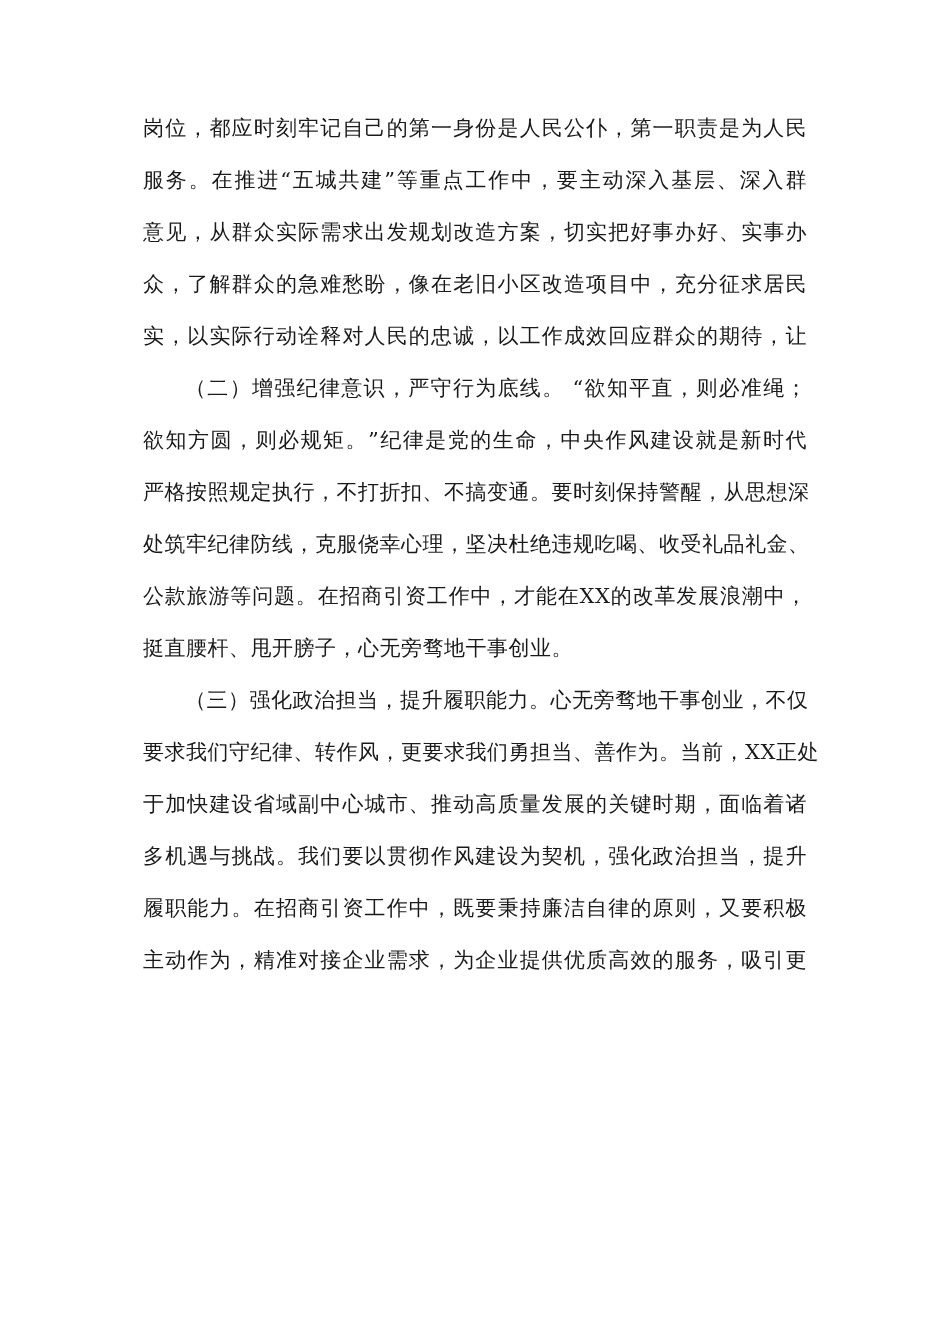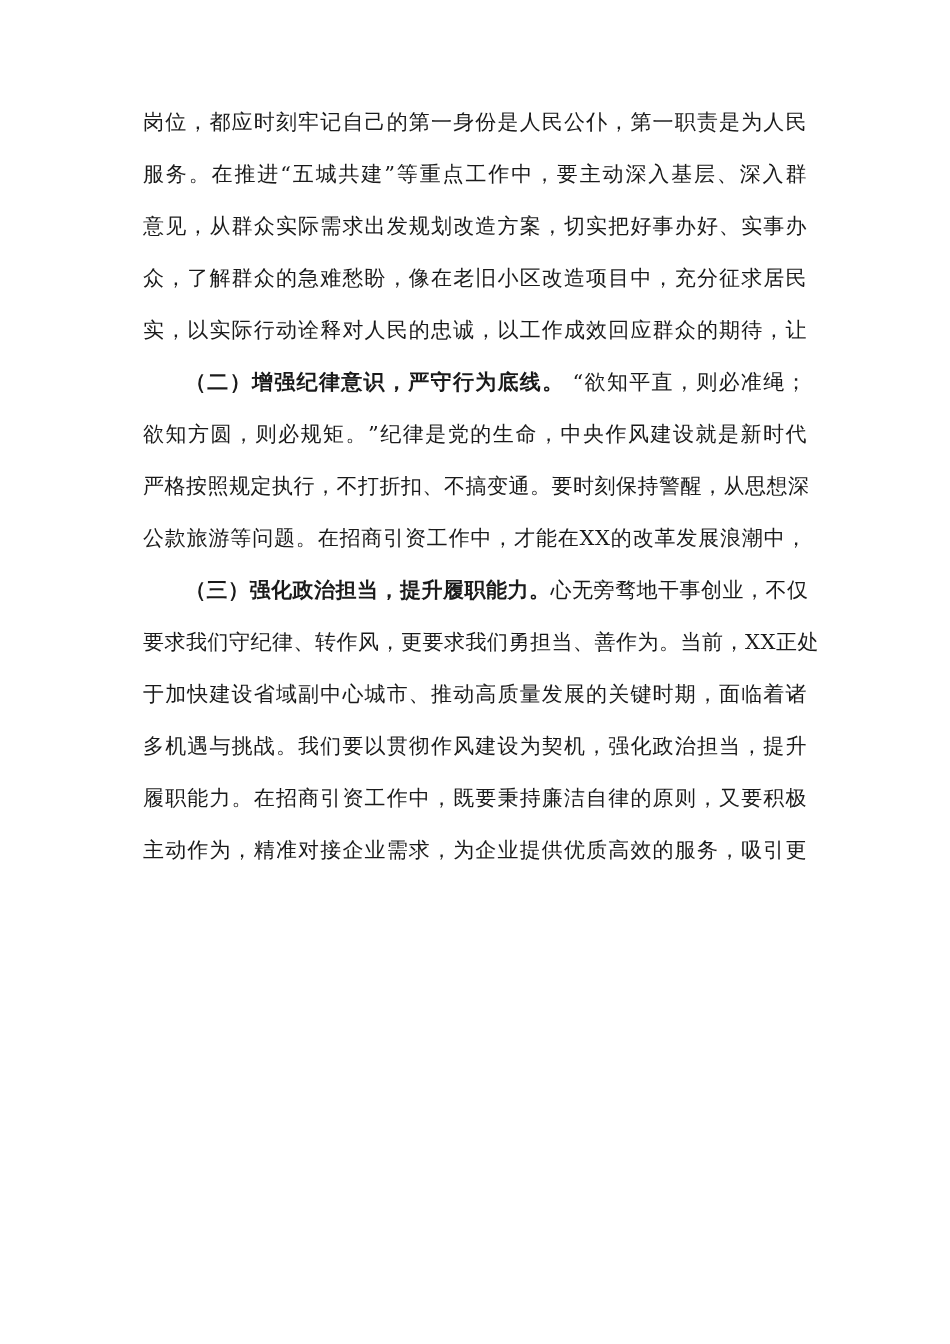--- a/index.html
+++ b/index.html
@@ -1,49 +1,51 @@
 <!DOCTYPE html>
 <html><head>
 <meta charset="utf-8">
 <style>
   html, body { margin: 0; padding: 0; background: #ffffff; }
   body { width: 950px; height: 1344px; position: relative; overflow: hidden; }
   .page {
     position: absolute;
     left: 143px;
-    top: 96px;
+    top: 102px;
     width: 664px;
     font-family: "DejaVu Serif", "Liberation Serif", serif;
     font-size: 21px;
     color: #1a1a1a;
   }
   .line {
     height: 52px;
     line-height: 52px;
     white-space: nowrap;
     text-align: justify;
     text-align-last: justify;
     letter-spacing: 0.5px;
   }
   .line.last { text-align-last: left; }
   .indent { padding-left: 42px; }
-  .bold { font-weight: bold; }
+  .bold { font-weight: normal; }
 </style>
 </head>
 <body>
 
 <div class="page">
   <div class="line">岗位，都应时刻牢记自己的第一身份是人民公仆，第一职责是为人民</div>
   <div class="line">服务。在推进“五城共建”等重点工作中，要主动深入基层、深入群</div>
   <div class="line">意见，从群众实际需求出发规划改造方案，切实把好事办好、实事办</div>
   <div class="line">众，了解群众的急难愁盼，像在老旧小区改造项目中，充分征求居民</div>
   <div class="line">实，以实际行动诠释对人民的忠诚，以工作成效回应群众的期待，让</div>
   <div class="line indent"><span class="bold">（二）增强纪律意识，严守行为底线。</span><span> “欲知平直，则必准绳；</span></div>
   <div class="line">欲知方圆，则必规矩。”纪律是党的生命，中央作风建设就是新时代</div>
   <div class="line">严格按照规定执行，不打折扣、不搞变通。要时刻保持警醒，从思想深</div>
+  <div class="line">处筑牢纪律防线，克服侥幸心理，坚决杜绝违规吃喝、收受礼品礼金、</div>
   <div class="line">公款旅游等问题。在招商引资工作中，才能在XX的改革发展浪潮中，</div>
+  <div class="line last">挺直腰杆、甩开膀子，心无旁骛地干事创业。</div>
   <div class="line indent"><span class="bold">（三）强化政治担当，提升履职能力。</span><span>心无旁骛地干事创业，不仅</span></div>
   <div class="line">要求我们守纪律、转作风，更要求我们勇担当、善作为。当前，XX正处</div>
   <div class="line">于加快建设省域副中心城市、推动高质量发展的关键时期，面临着诸</div>
   <div class="line">多机遇与挑战。我们要以贯彻作风建设为契机，强化政治担当，提升</div>
   <div class="line">履职能力。在招商引资工作中，既要秉持廉洁自律的原则，又要积极</div>
   <div class="line">主动作为，精准对接企业需求，为企业提供优质高效的服务，吸引更</div>
 </div>
 
 </body></html>

